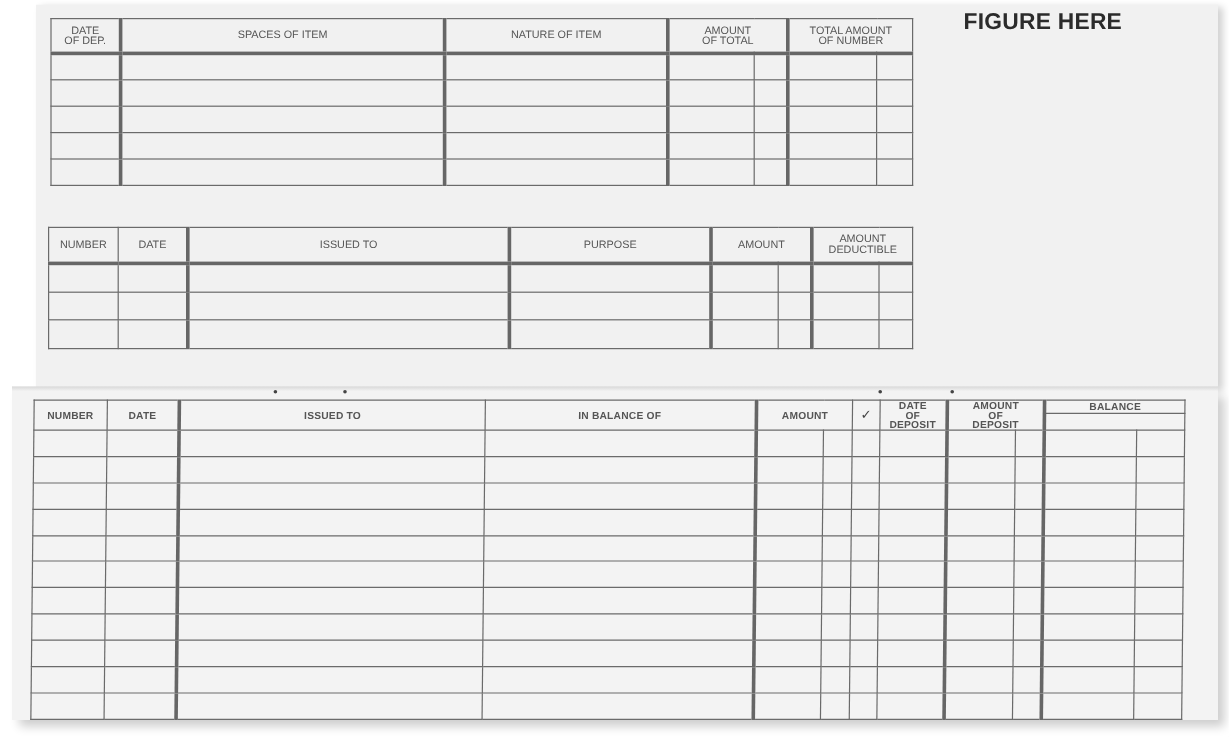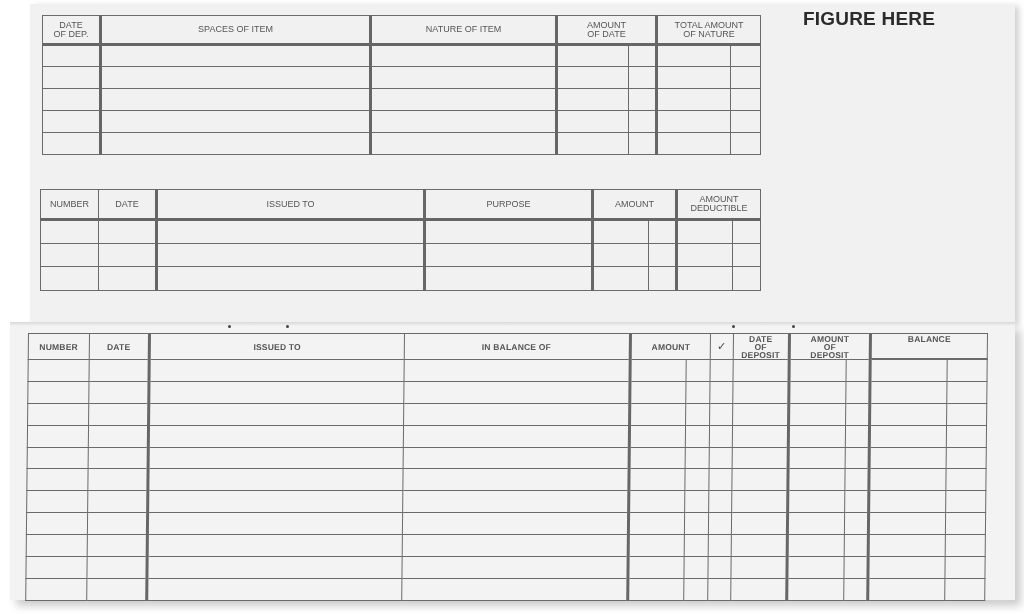--- a/index.html
+++ b/index.html
@@ -40,21 +40,21 @@
     #deductions { left: 40px; top: 189px; width: 720px; }
     #deductions .title-row td { height: 31px; font-size: 12.5px; color: #444; letter-spacing: 0.3px; border-bottom: 3px solid #666; }
     #deductions .head-row td { height: 30px; font-size: 9px; line-height: 9px; color: #555; border-bottom: 3px solid #666; }
     #deductions .data-row td { height: 23.5px; }
 
     
     #register { left: 28px; top: 333px; width: 960px; transform: skewX(-0.6deg); transform-origin: top left; }
     #register .head-row td { height: 25px; font-size: 8.5px; line-height: 8px; color: #555; font-weight: bold; letter-spacing: 0.2px; }
     #register .data-row td { height: 21.9px; }
     .balance-head { vertical-align: top !important; padding-top: 1px; }
-    .balance-inner { border-bottom: 1.5px solid #6a6a6a; margin: 0 -1px; padding-bottom: 15px; }
+    .balance-inner { border-bottom: 1.5px solid #6a6a6a; margin: 0 -1px; padding-bottom: 1px; }
     .check-glyph { font-size: 11px; font-weight: normal; color: #444; }
 
     .dot { position: absolute; width: 3px; height: 3px; background: #444; border-radius: 50%; }
   </style>
 </head>
 <body>
 
 <div class="sheet-top"></div>
 <div class="sheet-bottom"></div>
 <div class="fold-line"></div>
@@ -69,22 +69,22 @@
     <col style="width:72px">
       <col style="width:28px">
       <col style="width:74px">
       <col style="width:30px">
   </colgroup>
   <tbody>
   <tr class="head-row">
     <td><span>DATE</span><br><span>OF DEP.</span></td>
     <td class="thick-l">SPACES OF ITEM</td>
     <td class="thick-l">NATURE OF ITEM</td>
-    <td class="thick-l" colspan="2"><span>AMOUNT</span><br><span>OF DATE</span></td>
-    <td class="thick-l" colspan="2"><span>TOTAL AMOUNT</span><br><span>OF NATURE</span></td>
+    <td class="thick-l" colspan="2"><span>AMOUNT</span><br><span>OF TOTAL</span></td>
+    <td class="thick-l" colspan="2"><span>TOTAL AMOUNT</span><br><span>OF NUMBER</span></td>
   </tr>
   <tr class="data-row">
         <td></td>
         <td class="thick-l"></td>
         <td class="thick-l"></td>
         <td class="thick-l"></td>
         <td></td>
         <td class="thick-l"></td>
         <td></td>
       </tr>

